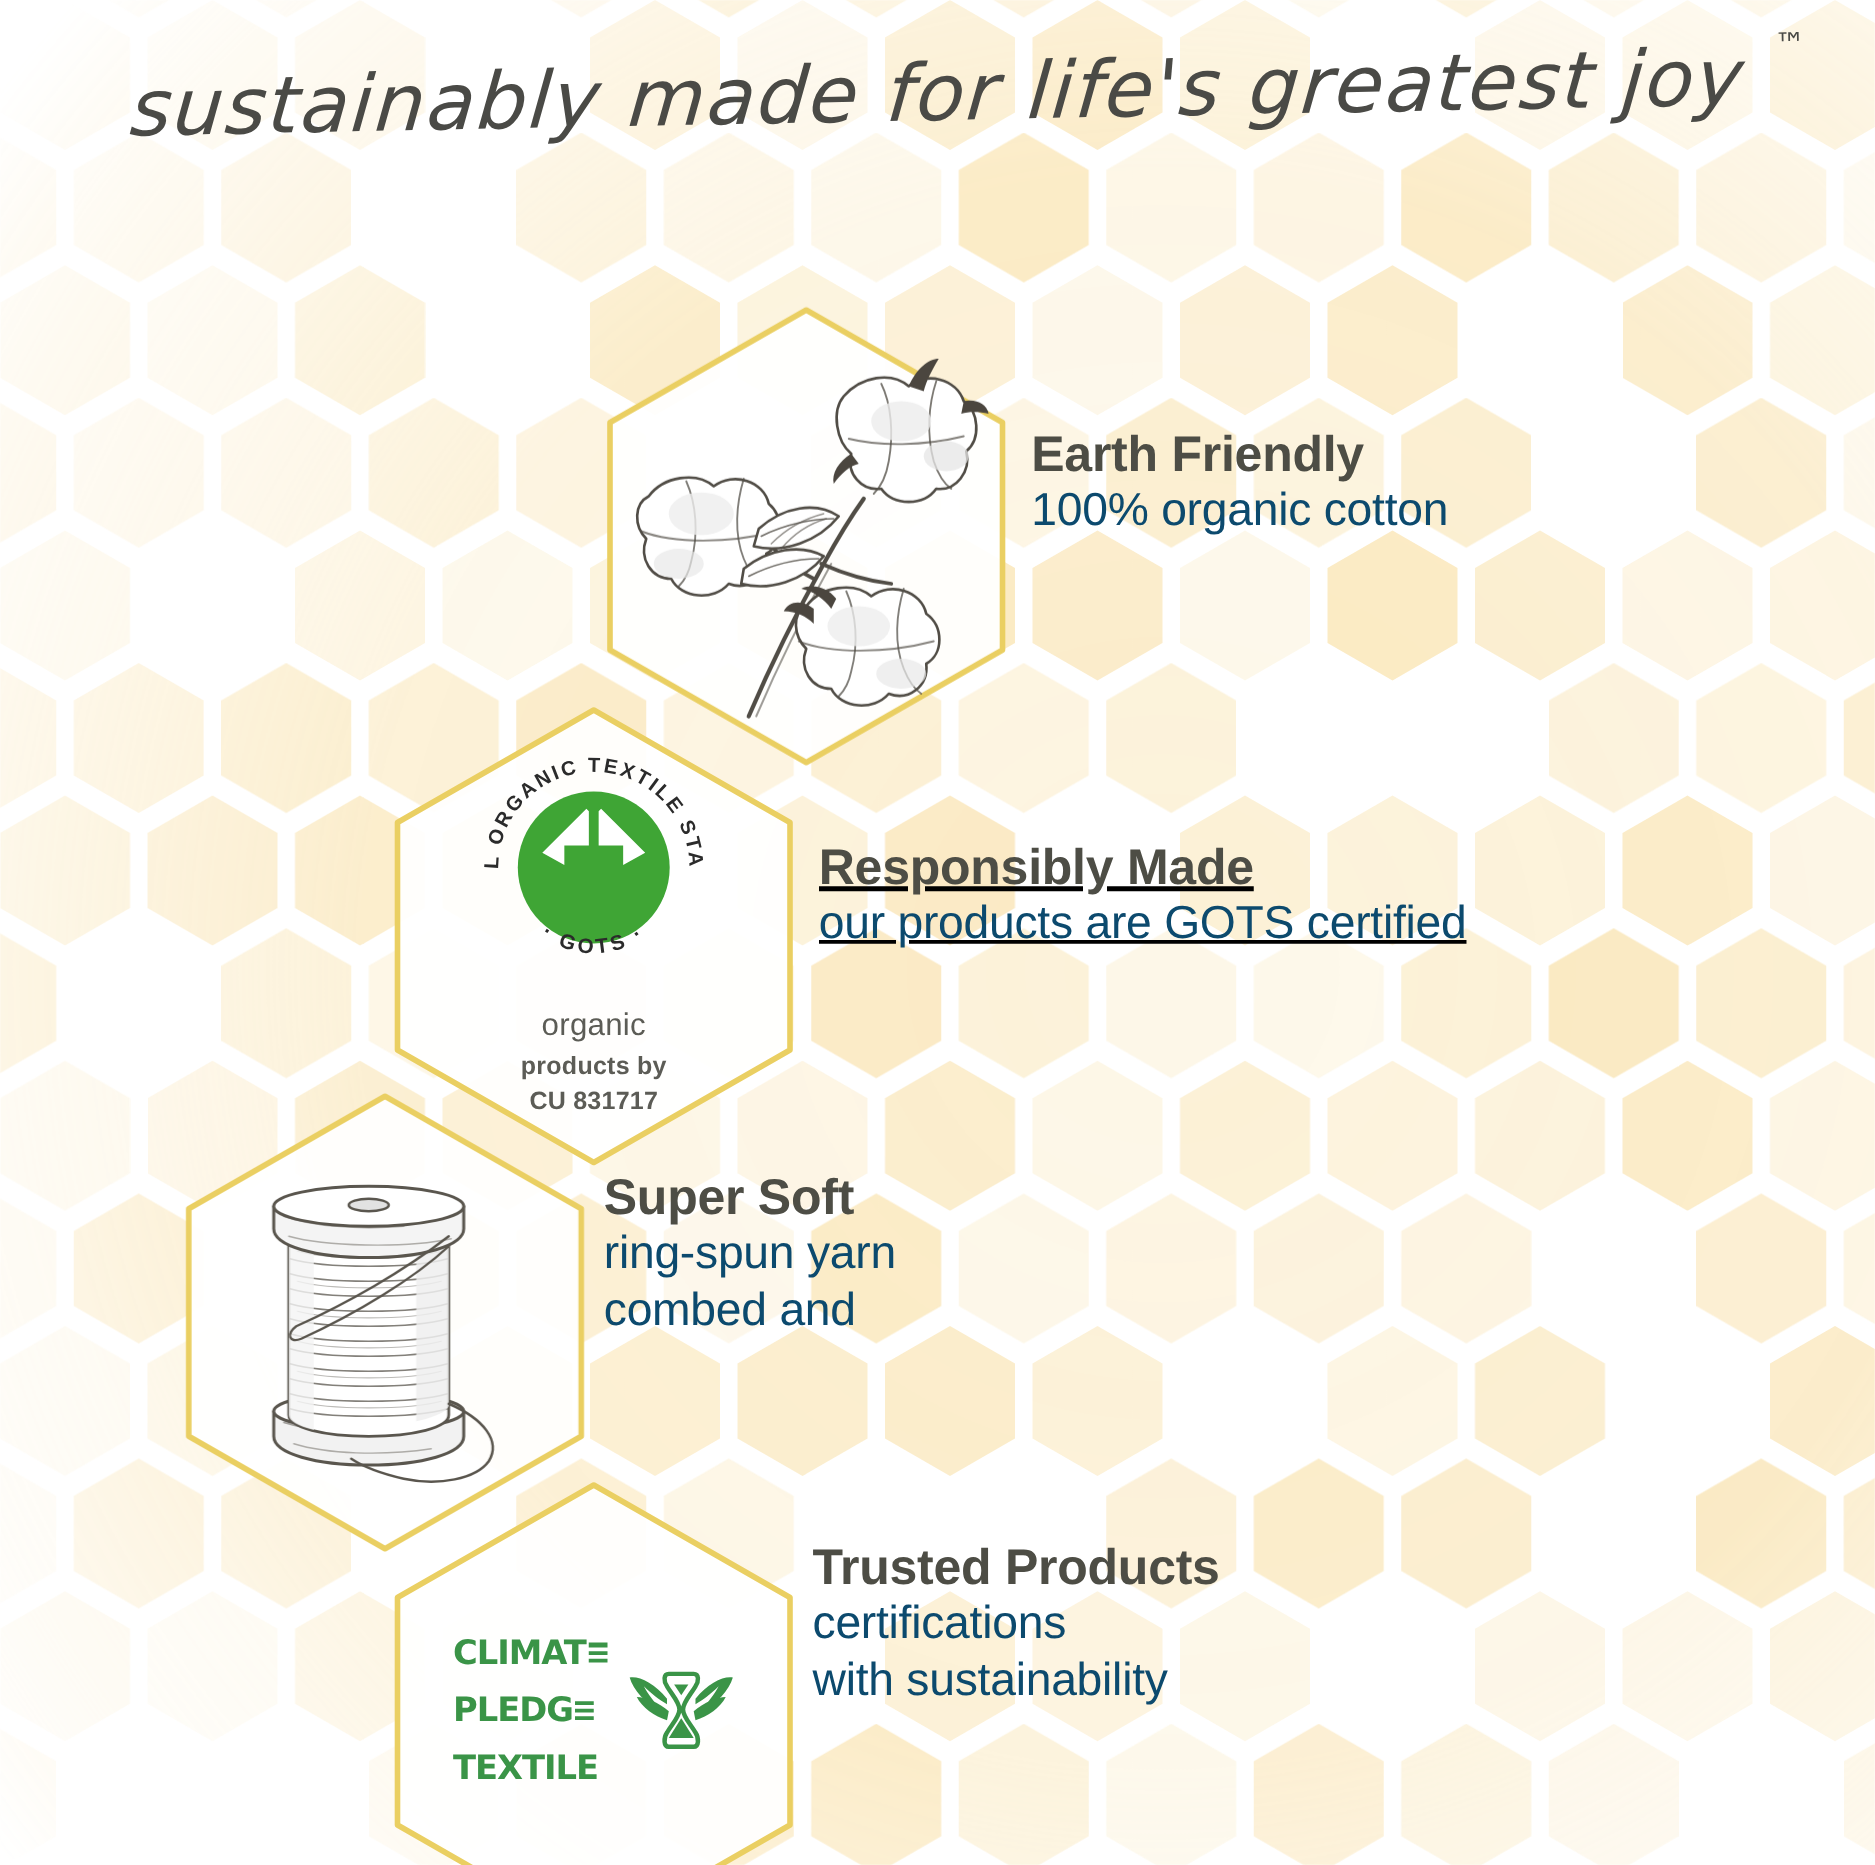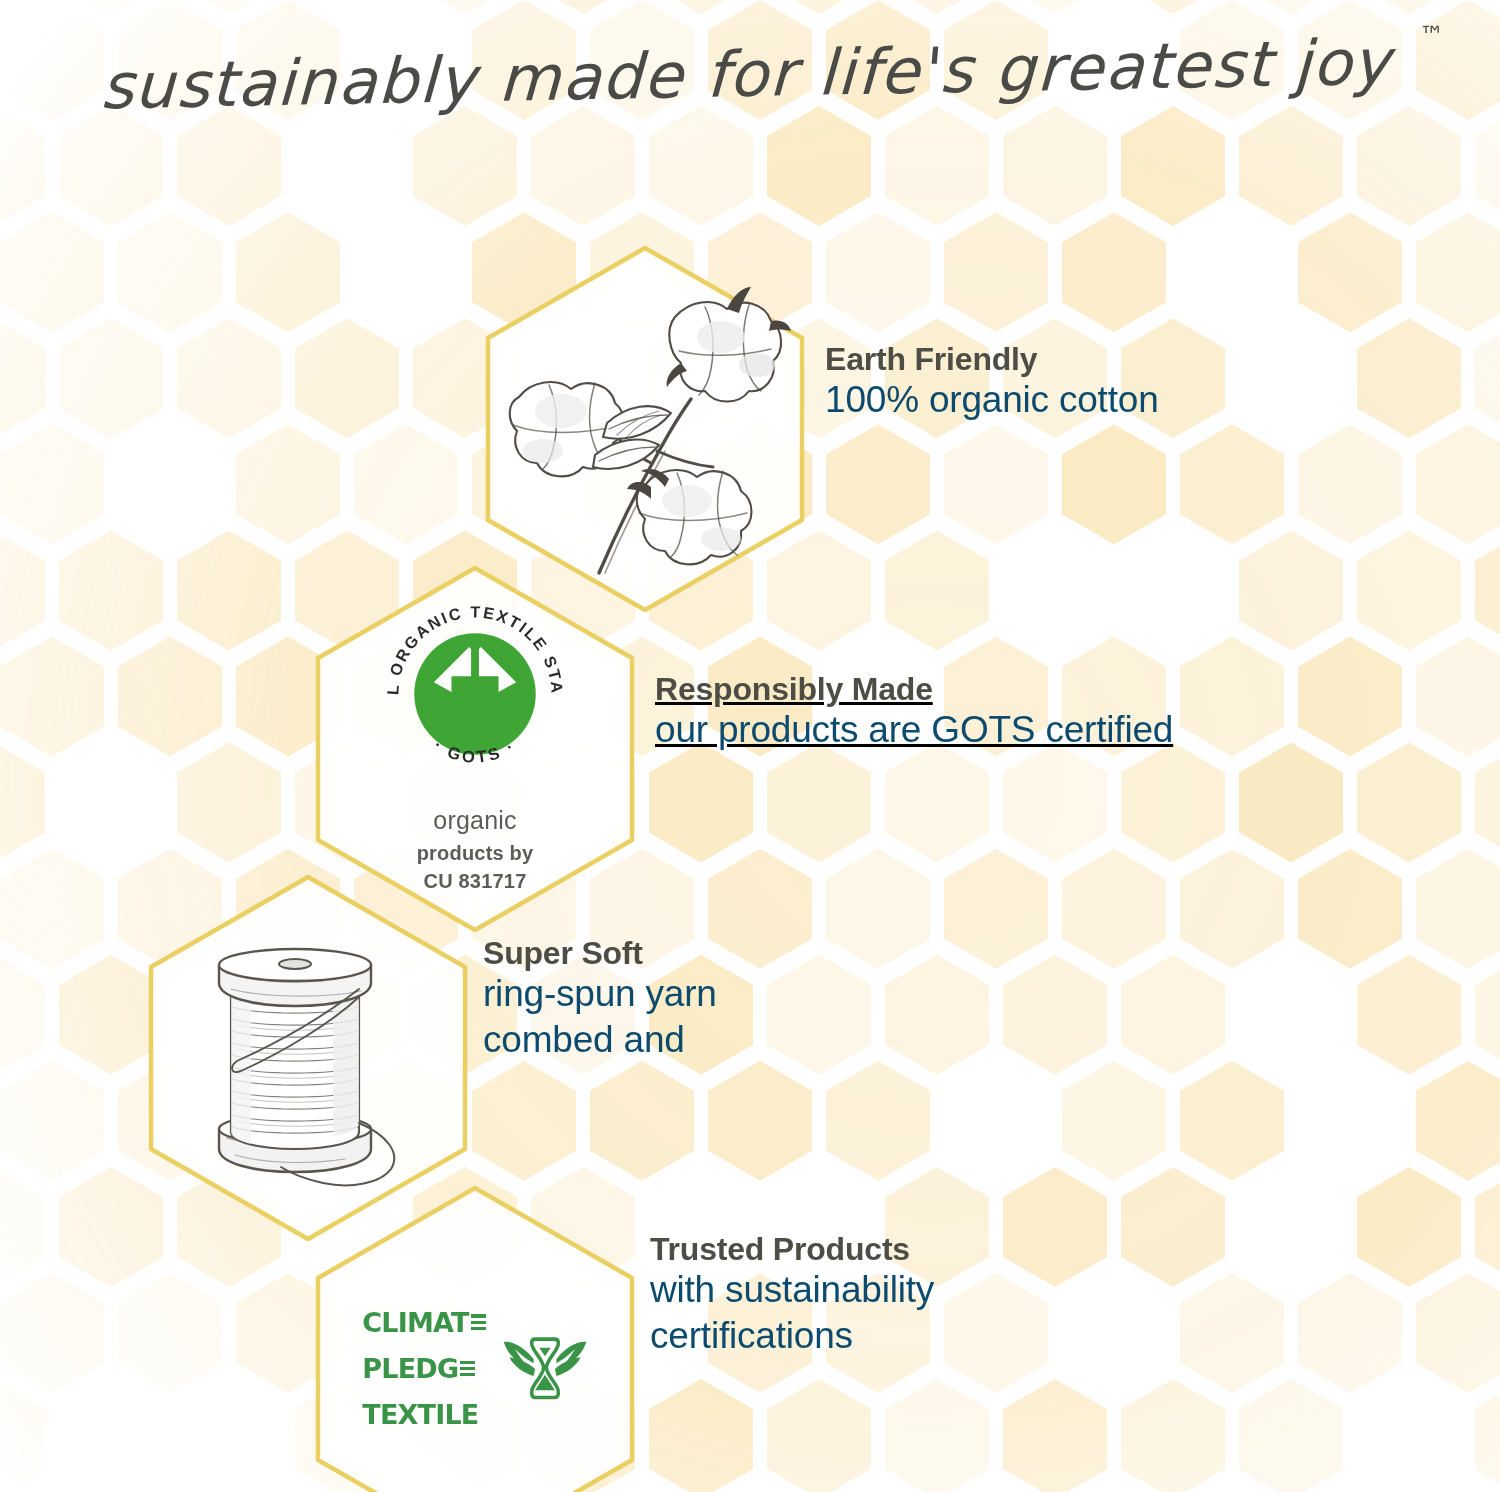--- a/index.html
+++ b/index.html
@@ -70,21 +70,21 @@
     flex-direction:column;
     align-items:center;
     justify-content:center;
   }
 
   .feature-text {
     position:absolute;
     z-index:6;
   }
   .feature-title {
-    font-size:32px;
+    font-size:40px;
     font-weight:bold;
     color:#4d4d45;
     letter-spacing:-0.2px;
     line-height:1.06;
     white-space:nowrap;
   }
   .feature-line {
     font-size:37px;
     font-weight:400;
     color:#0c4a6e;
@@ -613,16 +613,16 @@
 
         <g fill="#3a9447">
           <path d="M52 22 L68 22 L60 34 Z"></path>
           <path d="M60 60 L74 82 L46 82 Z"></path>
         </g>
       </svg>
     </div>
   </div>
   <div class="feature-text">
     <div class="feature-title">Trusted Products</div>
+    <div class="feature-line">certifications</div>
     <div class="feature-line">with sustainability</div>
-    <div class="feature-line">certifications</div>
   </div>
 </div>
 
 </body></html>

